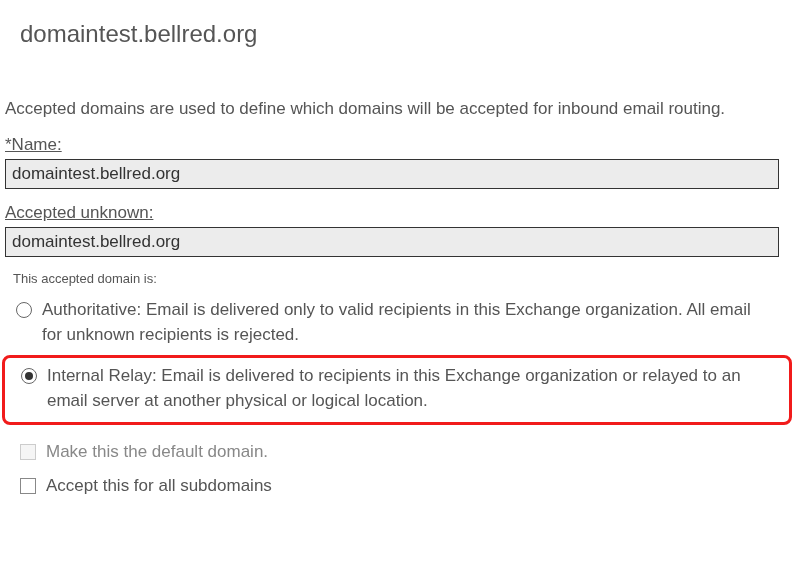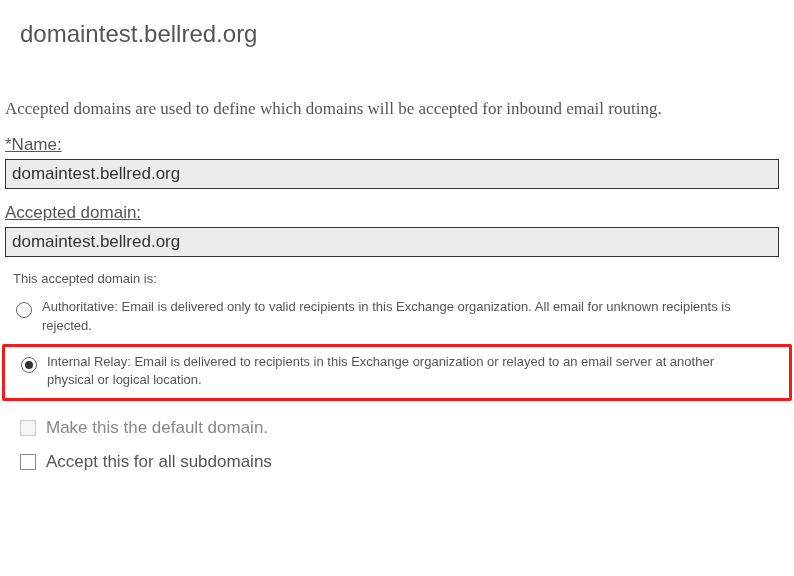--- a/index.html
+++ b/index.html
@@ -21,21 +21,20 @@
       color: #555;
       padding: 20px 0 0 20px;
       margin-bottom: 50px;
     }
     .description {
       font-size: 17px;
       color: #555;
       padding: 0 10px 0 5px;
       line-height: 1.35;
       margin-bottom: 14px;
-      font-family: Liberation Serif, serif;
     }
     .field-label {
       font-size: 17px;
       color: #555;
       padding-left: 5px;
       margin-bottom: 4px;
       text-decoration: underline;
     }
     .text-input {
       display: block;
@@ -79,28 +78,28 @@
       width: 8px;
       height: 8px;
       background: #333;
       border-radius: 50%;
       display: none;
     }
     .radio-outer.checked .radio-inner {
       display: block;
     }
     .radio-label {
-      font-size: 13px;
+      font-size: 17px;
       color: #555;
       line-height: 1.45;
       flex: 1;
     }
     .highlight-box {
       border: 3px solid #f11b1b;
-      border-radius: 2px;
+      border-radius: 8px;
       margin: 4px 2px 10px 2px;
       padding: 2px 0;
     }
     .checkbox-row {
       display: flex;
       align-items: center;
       padding: 6px 10px 6px 20px;
     }
     .checkbox-box {
       width: 16px;
@@ -128,21 +127,21 @@
 </head>
 <body>
 
 <h1 class="page-title">domaintest.bellred.org</h1>
 
 <p class="description">Accepted domains are used to define which domains will be accepted for inbound email routing.</p>
 
 <div class="field-label">*Name:</div>
 <input class="text-input" type="text" value="domaintest.bellred.org" style="">
 
-<div class="field-label">Accepted domain:</div>
+<div class="field-label">Accepted unknown:</div>
 <input class="text-input" type="text" value="domaintest.bellred.org" style="">
 
 <div class="subheading">This accepted domain is:</div>
 
 <div class="radio-row">
   <div class="radio-outer">
     
   </div>
   <div class="radio-label">Authoritative: Email is delivered only to valid recipients in this Exchange organization. All email for unknown recipients is rejected.</div>
 </div>

